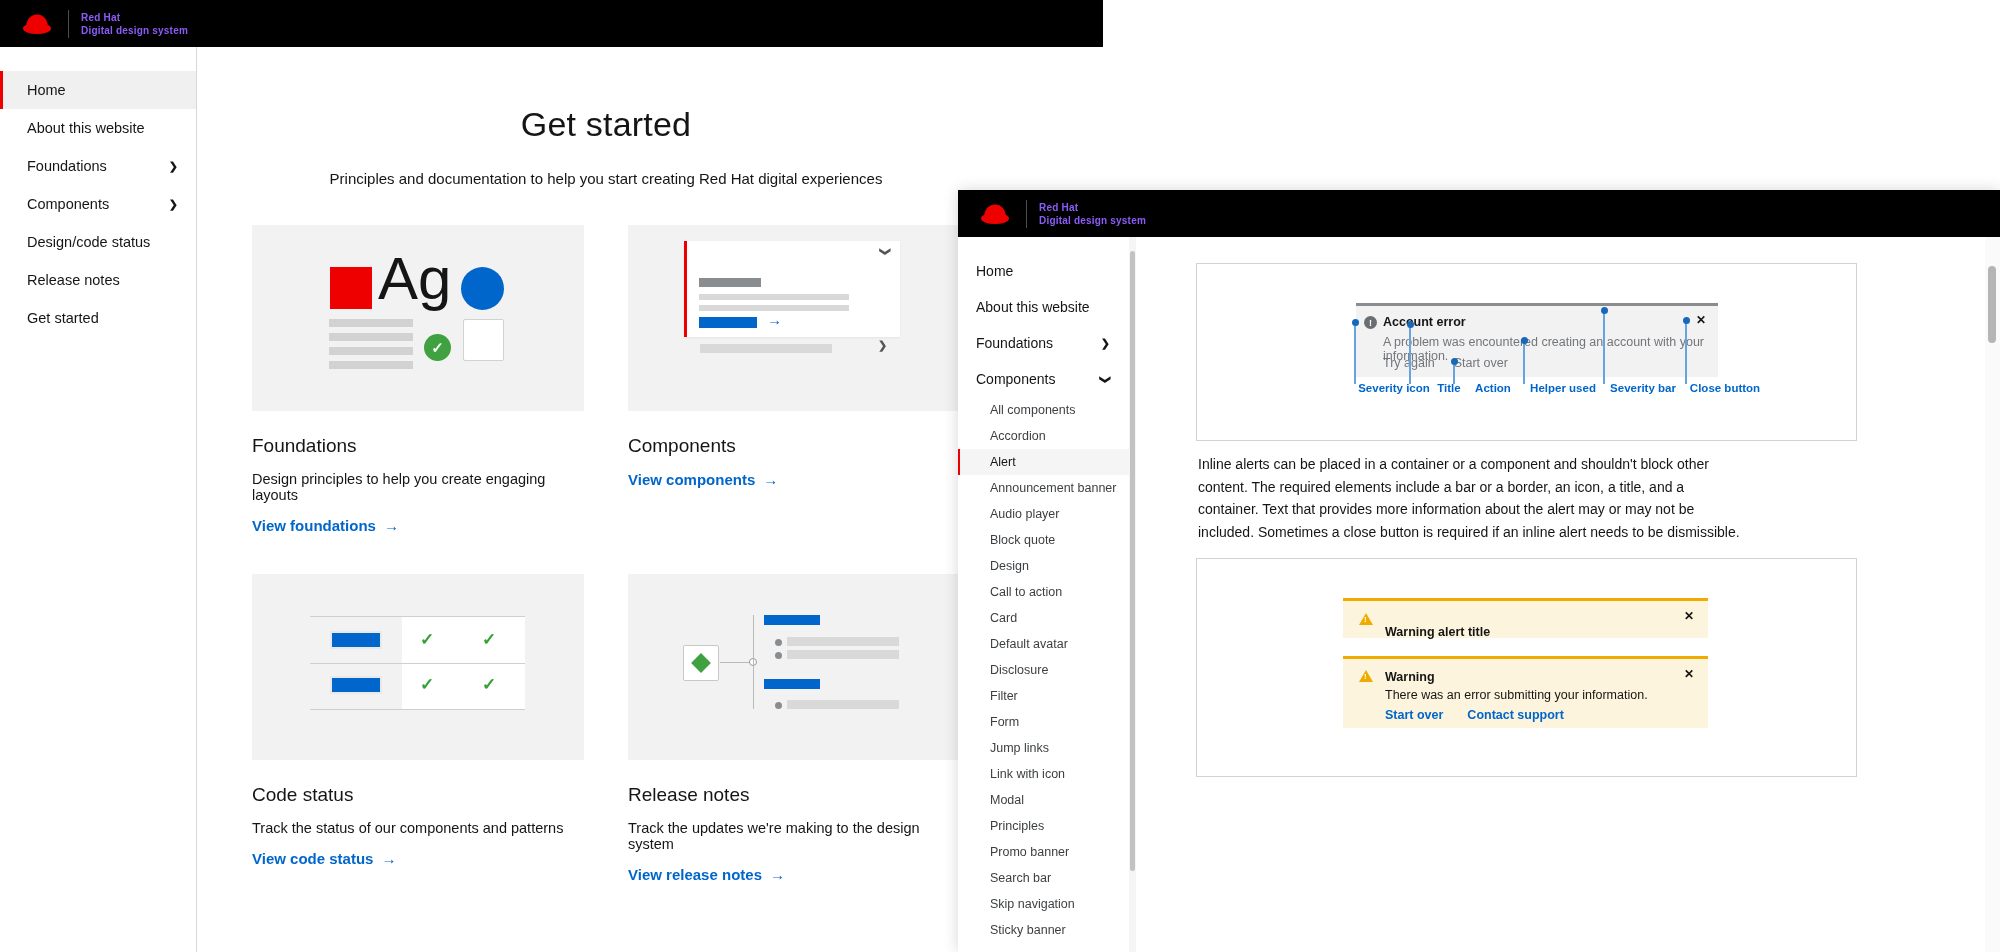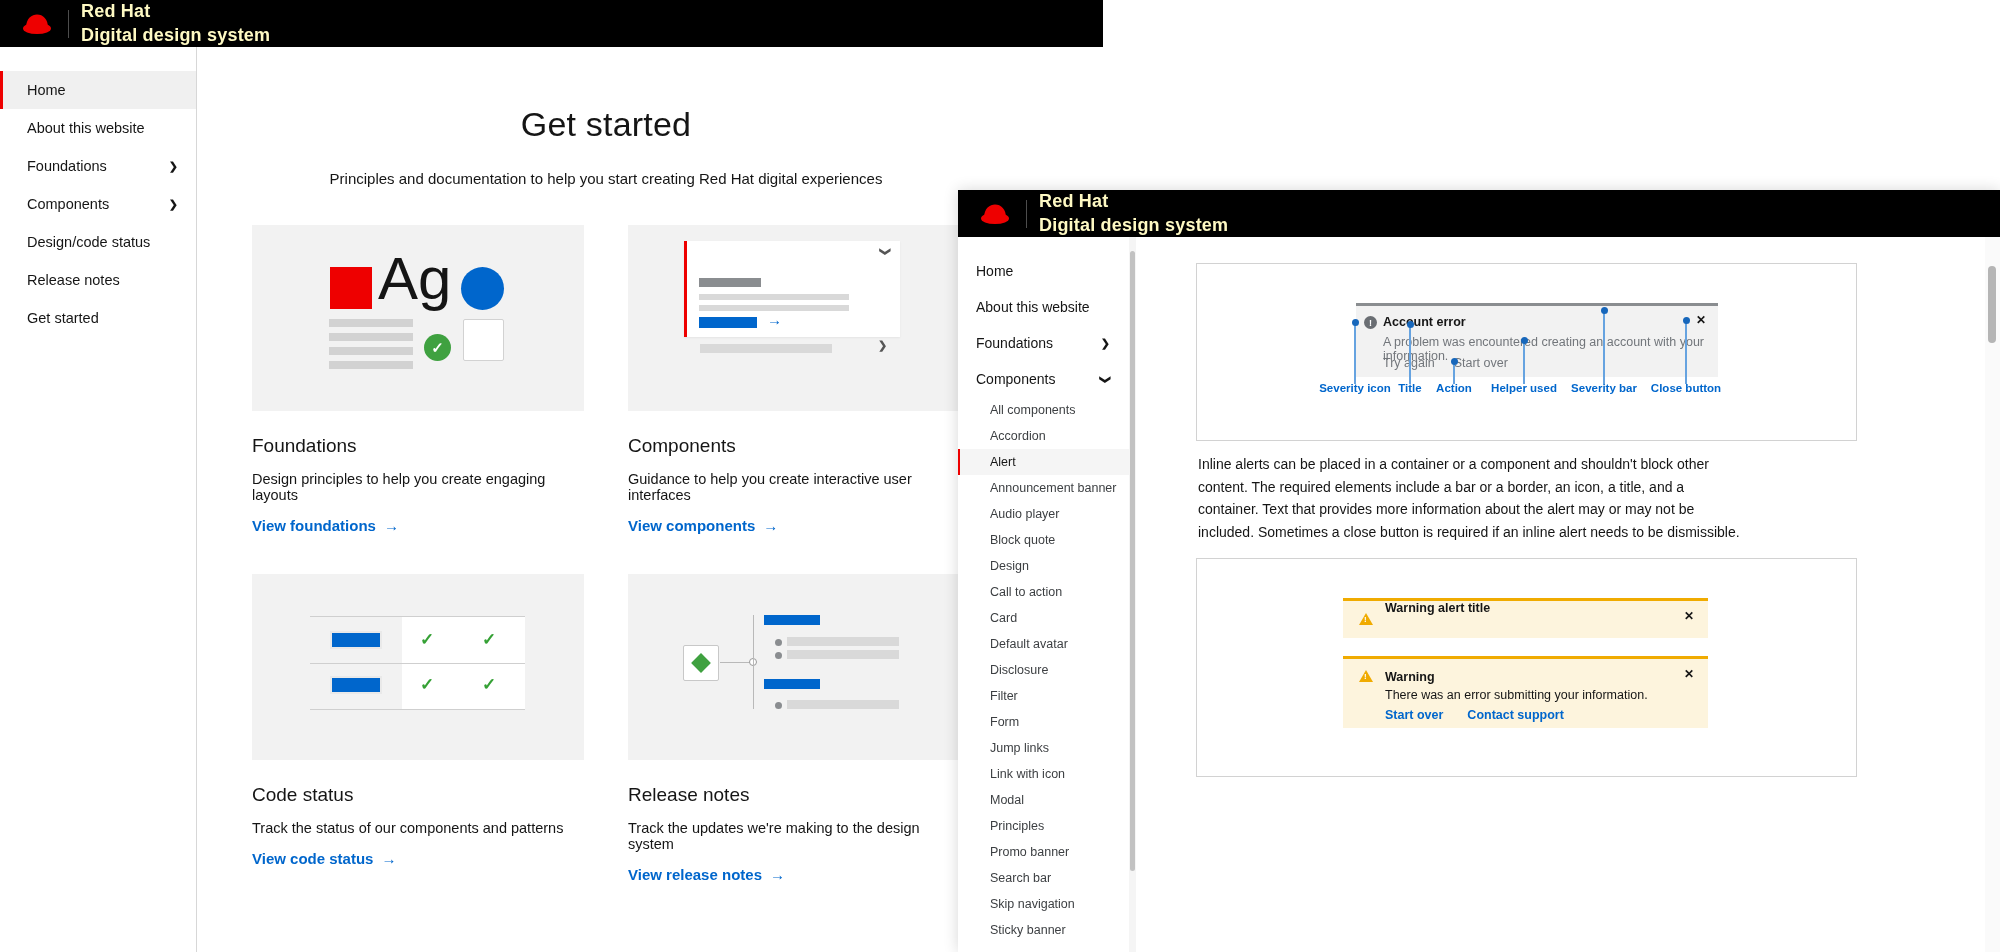--- a/index.html
+++ b/index.html
@@ -4,21 +4,21 @@
 <style>
   * { margin:0; padding:0; box-sizing:border-box; }
   html,body { width:2000px; height:952px; }
   body { position:relative; overflow:hidden; background:#ffffff;
          font-family:"Liberation Sans", sans-serif; color:#151515; }
 
   
   .masthead { background:#000; height:47px; display:flex; align-items:center; padding-left:20px; }
   .hat-logo { width:34px; height:26px; flex:0 0 auto; }
   .mast-sep { width:1px; height:28px; background:#4d4d4d; margin:0 12px 0 14px; }
-  .mast-title { color:#fef9c3; font-size:18px; font-weight:bold; line-height:1.3; letter-spacing:.2px; }
+  .mast-title { color:#8b5cf6; font-size:10px; font-weight:bold; line-height:1.3; letter-spacing:.2px; }
 
   
   .back-window { position:absolute; left:0; top:0; width:1103px; height:952px; background:#fff; }
   .bw-body { display:flex; height:905px; }
   .bw-sidebar { width:197px; border-right:1px solid #d7d7d7; padding-top:24px; }
   .nav-item { height:38px; display:flex; align-items:center; justify-content:space-between;
               padding:0 18px 0 27px; font-size:14.5px; color:#151515; cursor:pointer; }
   .nav-item.active { background:#f0f0f0; border-left:3px solid #e00; padding-left:24px; }
   .chev { color:#151515; font-size:11px; font-weight:bold; }
   .bw-main { flex:1; position:relative; }
@@ -99,21 +99,21 @@
               color:#fff; font-size:9px; font-weight:bold; display:flex; align-items:center; justify-content:center; }
   .an-title { position:absolute; left:27px; top:9px; font-weight:bold; }
   .an-helper { position:absolute; left:27px; top:29px; color:#72767b; }
   .an-actions { position:absolute; left:27px; top:50px; color:#72767b; display:flex; gap:19px; }
   .an-close { position:absolute; right:12px; top:7px; font-size:12px; font-weight:bold; color:#151515; cursor:pointer; }
 
   .callout { position:absolute; top:0; width:0; }
   .c-line2 { position:absolute; left:-1px; width:2px; background:#66a3e0; }
   .c-dot { position:absolute; left:-3.5px; width:7px; height:7px; border-radius:50%; background:#1767bb; }
   .c-label { position:absolute; top:118px; transform:translateX(-50%); white-space:nowrap;
-             color:#06c; font-size:11.5px; font-weight:bold; }
+             color:#06c; font-size:11.5px; font-weight:bold;margin-left:39px; }
 
   
   .warn-alert { position:absolute; left:146px; width:365px; }
   .wa-bar { height:3px; background:#f0ab00; }
   .wa-body { background:#fdf4dd; position:relative; font-size:12.5px; }
   .wa-tri { position:absolute; left:16px; width:0; height:0; border-left:7px solid transparent;
             border-right:7px solid transparent; border-bottom:12px solid #f0ab00; }
   .wa-tri span { position:absolute; left:-2px; top:2px; color:#fff; font-size:8px; font-weight:bold; }
   .wa-title { position:absolute; left:42px; font-weight:bold; }
   .wa-desc { position:absolute; left:42px; color:#151515; }
@@ -195,21 +195,20 @@
                 <div class="c-darkbar"></div>
                 <div class="c-lightbar" style="top:53px"></div>
                 <div class="c-lightbar" style="top:64px"></div>
                 <div class="c-bluebar"></div>
                 <span class="c-arrow">→</span>
               </div>
               <div class="c-row2bar"></div>
               <span class="c-row2chev chev">❯</span>
             </div>
             <h3>Components</h3>
-            <p class="card-desc">Guidance to help you create interactive user interfaces</p>
             <div class="card-link">
                 <span>View components</span>
                 <span>→</span>
               </div>
           </div>
 
           <div class="card">
             <div class="illus">
               <div class="t-white" style="top:42px;height:47px"></div>
               <div class="t-white" style="top:89px;height:46px"></div>
@@ -410,21 +409,21 @@
 
       <p class="sec-para" style="margin-top:12px;width:548px">Inline alerts can be placed in a container or a component and shouldn't block other content. The required elements include a bar or a border, an icon, a title, and a container. Text that provides more information about the alert may or may not be included. Sometimes a close button is required if an inline alert needs to be dismissible.</p>
 
       <div class="example-box box-inline">
         <div class="warn-alert" style="top:39px">
           <div class="wa-bar"></div>
           <div class="wa-body" style="height:37px">
             <span class="wa-tri" style="top:12px">
                 <span>!</span>
               </span>
-            <span class="wa-title" style="top:0">Warning alert title</span>
+            <span class="wa-title" style="top:24px">Warning alert title</span>
             <span class="wa-close" style="top:8px">✕</span>
           </div>
         </div>
         <div class="warn-alert" style="top:97px">
           <div class="wa-bar"></div>
           <div class="wa-body" style="height:69px">
             <span class="wa-tri" style="top:11px">
                 <span>!</span>
               </span>
             <span class="wa-title" style="top:11px">Warning</span>

